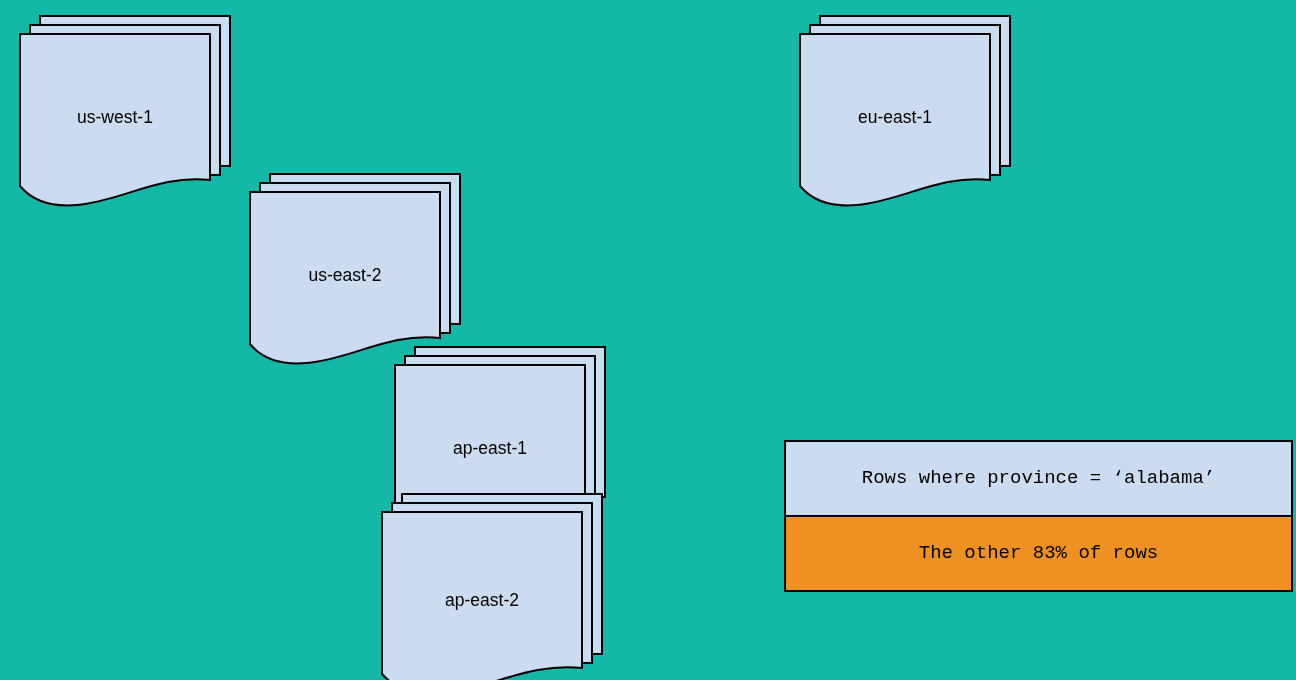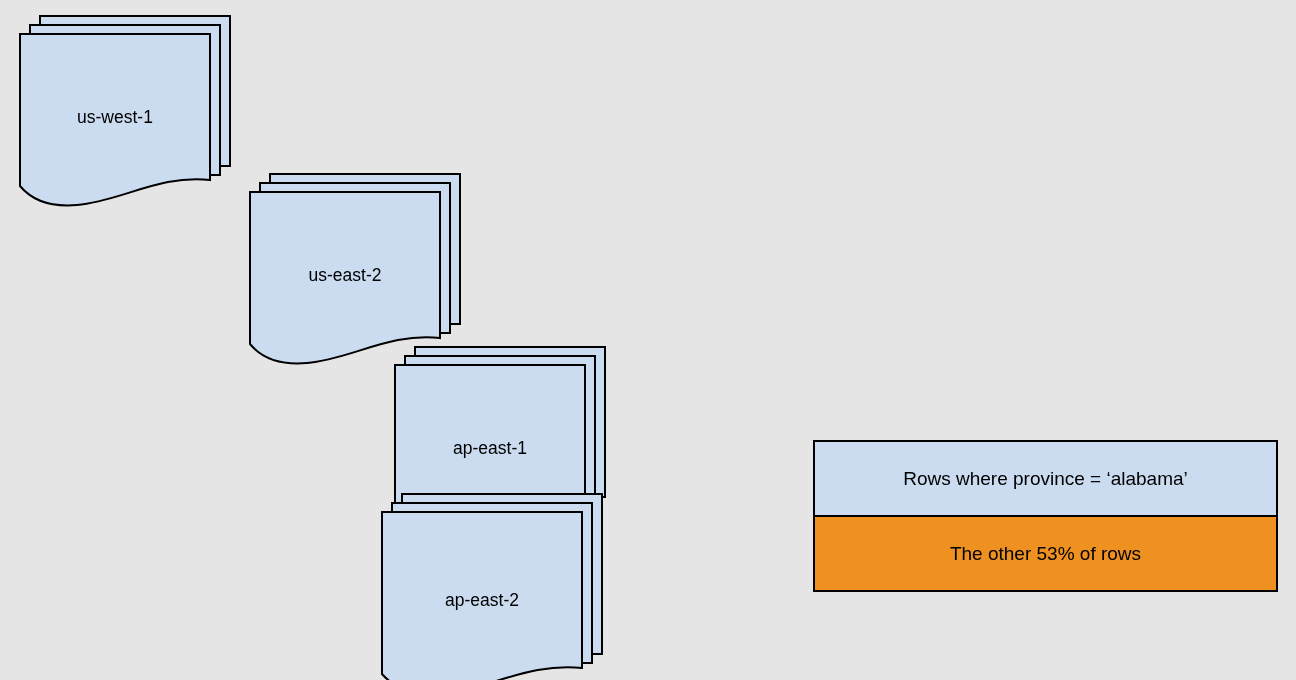--- a/index.html
+++ b/index.html
@@ -9,21 +9,21 @@
     background: #ffffff;
   }
   body {
     font-family: "Liberation Sans", sans-serif;
     -webkit-font-smoothing: antialiased;
   }
   #canvas {
     position: relative;
     width: 1296px;
     height: 680px;
-    background: #e5e5e5;
+    background: #14b8a6;
     overflow: hidden;
   }
   
   .docstack {
     position: absolute;
   }
   .docstack svg {
     display: block;
     overflow: visible;
   }
@@ -62,20 +62,28 @@
 
 <div id="canvas">
     <div class="docstack" style="left: 18px; top: 14px; width: 210px; height: 188px;">
       <svg width="214" height="192" viewBox="-2 -2 214 192">
         <path d="M 0 0 L 190 0 L 190 150 L 0 150 Z" transform="translate(20,0)" fill="#CBDCF0" stroke="#000000" stroke-width="2" stroke-linejoin="miter"></path>
         <path d="M 0 0 L 190 0 L 190 150 L 0 150 Z" transform="translate(10,9)" fill="#CBDCF0" stroke="#000000" stroke-width="2" stroke-linejoin="miter"></path>
         <path d="M 0 0 L 190 0 L 190 146 C 140.6 140 98.8 168 57 171 C 34.199999999999996 173 13.3 168 0 152 Z" transform="translate(0,18)" fill="#CBDCF0" stroke="#000000" stroke-width="2" stroke-linejoin="miter"></path>
         <text class="doc-label" x="95" y="102.00000000000001">us-west-1</text>
       </svg>
     </div>
+    <div class="docstack" style="left: 798px; top: 14px; width: 210px; height: 188px;">
+      <svg width="214" height="192" viewBox="-2 -2 214 192">
+        <path d="M 0 0 L 190 0 L 190 150 L 0 150 Z" transform="translate(20,0)" fill="#CBDCF0" stroke="#000000" stroke-width="2" stroke-linejoin="miter"></path>
+        <path d="M 0 0 L 190 0 L 190 150 L 0 150 Z" transform="translate(10,9)" fill="#CBDCF0" stroke="#000000" stroke-width="2" stroke-linejoin="miter"></path>
+        <path d="M 0 0 L 190 0 L 190 146 C 140.6 140 98.8 168 57 171 C 34.199999999999996 173 13.3 168 0 152 Z" transform="translate(0,18)" fill="#CBDCF0" stroke="#000000" stroke-width="2" stroke-linejoin="miter"></path>
+        <text class="doc-label" x="95" y="102.00000000000001">eu-east-1</text>
+      </svg>
+    </div>
     <div class="docstack" style="left: 248px; top: 172px; width: 210px; height: 188px;">
       <svg width="214" height="192" viewBox="-2 -2 214 192">
         <path d="M 0 0 L 190 0 L 190 150 L 0 150 Z" transform="translate(20,0)" fill="#CBDCF0" stroke="#000000" stroke-width="2" stroke-linejoin="miter"></path>
         <path d="M 0 0 L 190 0 L 190 150 L 0 150 Z" transform="translate(10,9)" fill="#CBDCF0" stroke="#000000" stroke-width="2" stroke-linejoin="miter"></path>
         <path d="M 0 0 L 190 0 L 190 146 C 140.6 140 98.8 168 57 171 C 34.199999999999996 173 13.3 168 0 152 Z" transform="translate(0,18)" fill="#CBDCF0" stroke="#000000" stroke-width="2" stroke-linejoin="miter"></path>
         <text class="doc-label" x="95" y="102.00000000000001">us-east-2</text>
       </svg>
     </div>
     <div class="docstack" style="left: 393px; top: 345px; width: 210px; height: 188px;">
       <svg width="214" height="192" viewBox="-2 -2 214 192">
@@ -86,21 +94,21 @@
       </svg>
     </div>
     <div class="docstack" style="left: 380px; top: 492px; width: 220px; height: 198px;">
       <svg width="224" height="202" viewBox="-2 -2 224 202">
         <path d="M 0 0 L 200 0 L 200 160 L 0 160 Z" transform="translate(20,0)" fill="#CBDCF0" stroke="#000000" stroke-width="2" stroke-linejoin="miter"></path>
         <path d="M 0 0 L 200 0 L 200 160 L 0 160 Z" transform="translate(10,9)" fill="#CBDCF0" stroke="#000000" stroke-width="2" stroke-linejoin="miter"></path>
         <path d="M 0 0 L 200 0 L 200 156 C 148 150 104 178 60 181 C 36 183 14.000000000000002 178 0 162 Z" transform="translate(0,18)" fill="#CBDCF0" stroke="#000000" stroke-width="2" stroke-linejoin="miter"></path>
         <text class="doc-label" x="100" y="107.60000000000001">ap-east-2</text>
       </svg>
     </div>
-    <div class="legend" style="left: 813px; top: 440px; width: 465px; height: 152px;">
+    <div class="legend" style="left: 784px; top: 440px; width: 509px; height: 152px; font-family: Liberation Mono, monospace;">
       <div class="legend-row top" style="background: rgb(203, 220, 240);">
         <span>Rows where province = ‘alabama’</span>
       </div>
       <div class="legend-row" style="background: rgb(239, 145, 32);">
-        <span>The other 53% of rows</span>
+        <span>The other 83% of rows</span>
       </div>
     </div>
   </div>
 
 </body></html>

